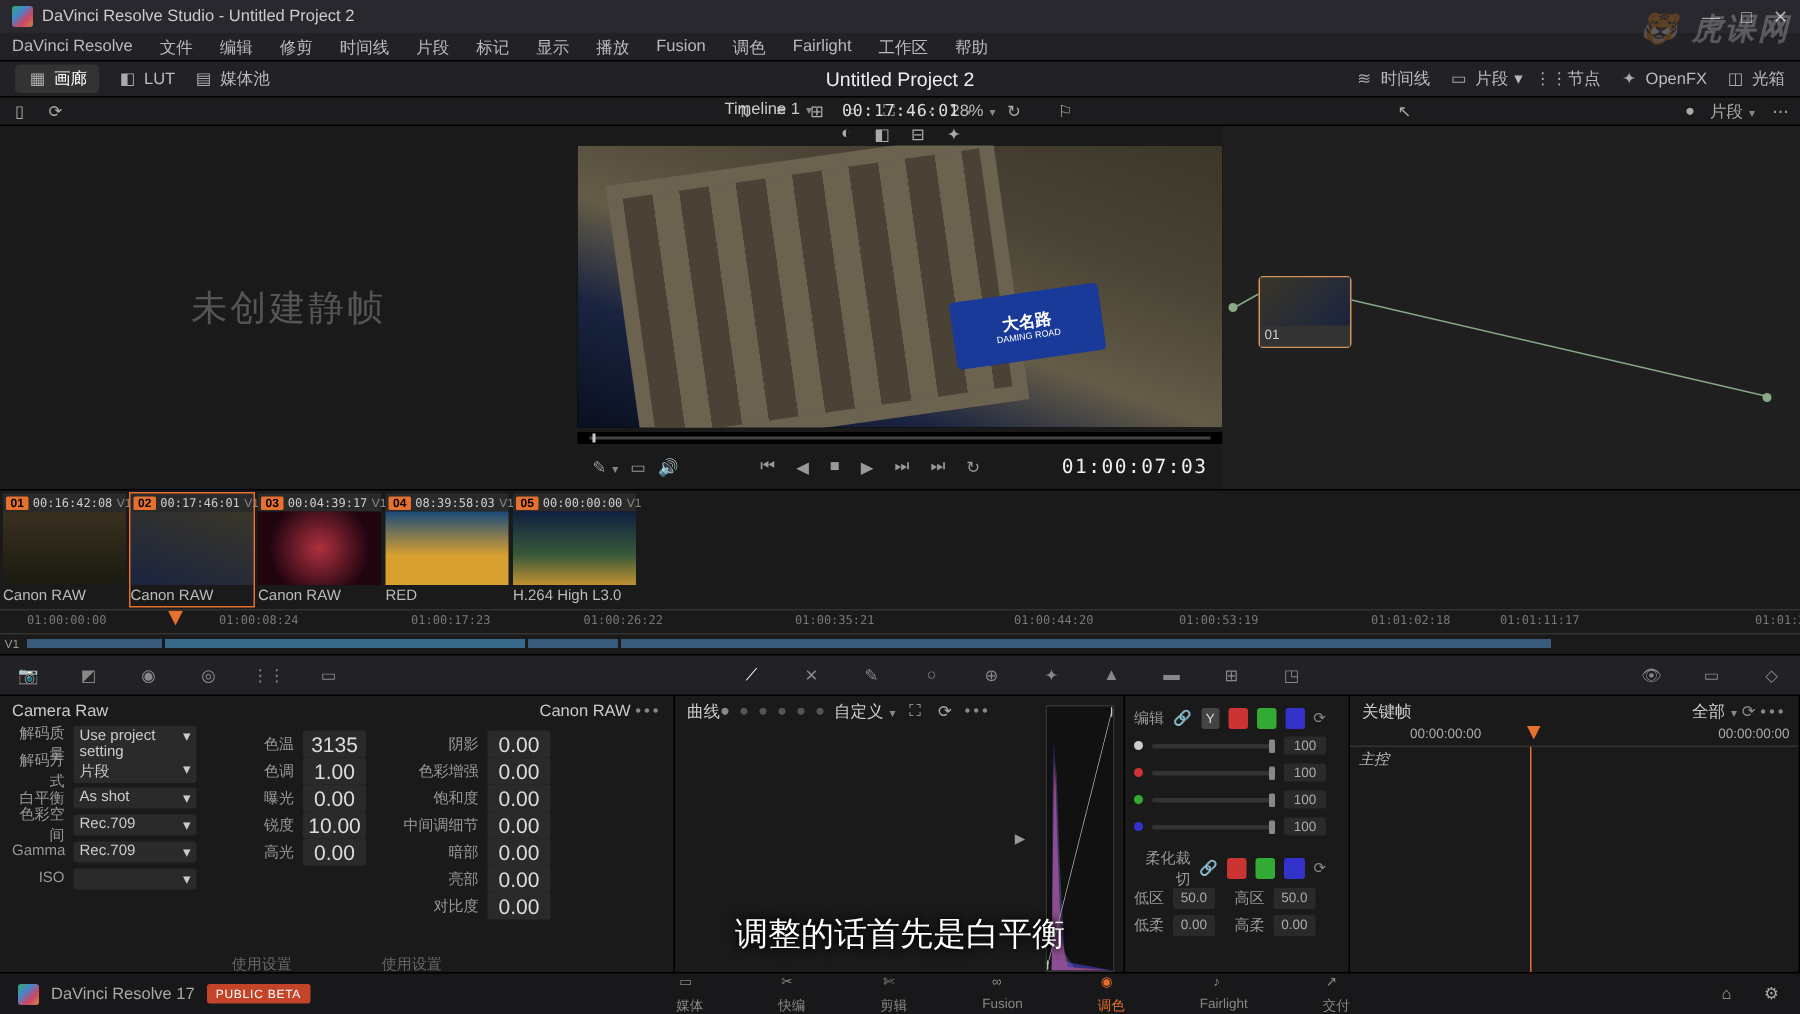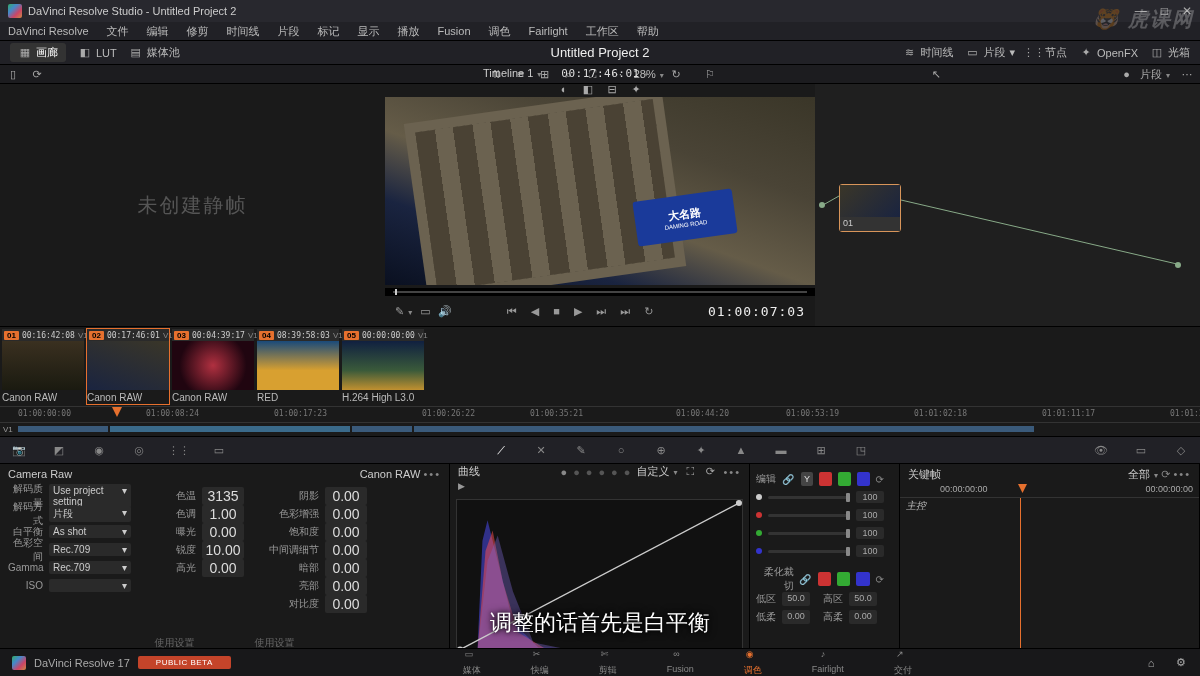--- a/index.html
+++ b/index.html
@@ -29,21 +29,21 @@
 .toolbar-b { height: 20px; background: #1c1c1f; border-top: 1px solid #000; border-bottom: 1px solid #000; display: flex; align-items: center; justify-content: space-between; padding: 0 6px; }
 .tb-cluster { display: flex; align-items: center; gap: 10px; }
 .zoom { color: #bbb; }
 .timeline-name { color: #ccc; position: absolute; left: 50%; transform: translateX(-50%); display: flex; gap: 20px; }
 .tc-display { color: #ddd; font-family: monospace; letter-spacing: .5px; }
 .dd-arrow::after { content: "▾"; margin-left: 4px; font-size: 8px; color: #888; }
 
 
 .upper { height: 242px; display: flex; background: #1a1a1a; }
 .upper-left { width: 385px; display: flex; align-items: center; justify-content: center; position: relative; }
-.no-still { color: #555; font-size: 20px; letter-spacing: 2px; }
+.no-still { color: #555; font-size: 24px; letter-spacing: 2px; }
 .upper-center { width: 430px; display: flex; flex-direction: column; }
 .viewer { flex: 1; background: #000; margin: 3px 0; position: relative; overflow: hidden; display:flex; align-items:center; justify-content:center; }
 .viewer-img { width: 100%; height: 100%; background: linear-gradient(200deg, #3a3628 0%, #4a4436 30%, #655c48 55%, #1a2440 75%, #0a1020 100%); position: relative; }
 .building { position: absolute; top: 8px; left: 30px; width: 260px; height: 180px; background: #6b6250; transform: rotate(-8deg); }
 .building::before { content:""; position:absolute; inset:10px; background: repeating-linear-gradient(90deg, #4a4234 0 20px, #6b6250 20px 38px), repeating-linear-gradient(0deg, transparent 0 25px, rgba(0,0,0,.3) 25px 27px); }
 .street-sign { position: absolute; bottom: 45px; right: 80px; width: 100px; height: 45px; background: #1a3a9a; transform: rotate(-8deg); border-radius: 3px; display:flex; flex-direction:column; align-items:center; justify-content:center; color:#fff; font-size:9px; }
 .viewer-scrub { height: 8px; background: #000; display: flex; align-items: center; padding: 0 8px; }
 .scrub-line { flex: 1; height: 2px; background: #444; position: relative; }
 .scrub-line::before { content:""; position:absolute; left:2px; width:2px; height:6px; top:-2px; background:#ccc; }
 .viewer-transport { height: 30px; background: #1a1a1a; display: flex; align-items: center; padding: 0 10px; }
@@ -133,21 +133,21 @@
 .kf-row { height: 16px; display: flex; align-items: center; padding: 0 6px; font-size: 10px; color:#bbb; gap:4px;font-style:italic; }
 .kf-diamond::before { content:"◆"; font-size:8px; color:#888; margin-right:3px; }
 .kf-sub { padding-left: 18px; }
 
 
 .subtitle { position: absolute; bottom: 38px; left: 50%; transform: translateX(-50%); color: #fff; font-size: 22px; text-shadow: 0 0 4px #000, 0 0 8px #000; white-space: nowrap; }
 
 
 .pagebar { position: absolute; bottom: 0; left: 0; right: 0; height: 28px; background: #18181a; border-top: 1px solid #000; display: flex; align-items: center; padding: 0 12px; }
 .version { display: flex; align-items: center; gap: 8px; }
-.beta-tag { background: #c4442a; color: #fff; font-size: 8px; padding: 2px 18px; border-radius: 2px; letter-spacing: .5px; }
+.beta-tag { background: #c4442a; color: #fff; font-size: 8px; padding: 2px 6px; border-radius: 2px; letter-spacing: .5px; }
 .page-tabs { flex: 1; display: flex; justify-content: center; gap: 50px; }
 .page-tab { display: flex; flex-direction: column; align-items: center; gap: 1px; cursor: pointer; color: #888; font-size: 9px; }
 .page-tab.active { color: #e6702e; }
 .page-tab .pt-icon { width: 14px; height: 14px; }
 .pagebar-right { display: flex; gap: 16px; }
 
 
 .watermark { position: absolute; top: 6px; right: 6px; color: rgba(255,255,255,.25); font-size: 20px; font-weight: bold; letter-spacing: 2px; font-style: italic; }
 
 svg { display: block; }
@@ -354,26 +354,26 @@
       <div class="clip-codec">H.264 High L3.0</div>
     </div>
   </div>
 
 <div class="mini-tl">
   <div class="mini-ruler" id="mini-ruler">
     <div class="playhead" style="left:112px;"></div>
   <span class="ruler-tc" style="left: 18px;">01:00:00:00</span>
       <span class="ruler-tc" style="left: 146px;">01:00:08:24</span>
       <span class="ruler-tc" style="left: 274px;">01:00:17:23</span>
-      <span class="ruler-tc" style="left: 422px;">01:00:26:22</span>
+      <span class="ruler-tc" style="left: 389px;">01:00:26:22</span>
       <span class="ruler-tc" style="left: 530px;">01:00:35:21</span>
       <span class="ruler-tc" style="left: 676px;">01:00:44:20</span>
       <span class="ruler-tc" style="left: 786px;">01:00:53:19</span>
       <span class="ruler-tc" style="left: 914px;">01:01:02:18</span>
-      <span class="ruler-tc" style="left: 1042px;">01:01:11:17</span>
+      <span class="ruler-tc" style="left: 1000px;">01:01:11:17</span>
       <span class="ruler-tc" style="left: 1170px;">01:01:20:16</span>
     </div>
   <div class="mini-bars">
     <span class="mini-track-label">V1</span>
     <div class="mini-bar" style="margin-left:18px; width:90px;"></div>
     <div class="mini-bar" style="margin-left:2px; width:240px; background:#3a6a8a;"></div>
     <div class="mini-bar" style="margin-left:2px; width:60px;"></div>
     <div class="mini-bar" style="margin-left:2px; width:620px;"></div>
   </div>
 </div>
@@ -507,21 +507,21 @@
           </div>
         </div>
     </div>
     <div class="cr-footer">
       <span>使用设置</span>
       <span>使用设置</span>
     </div>
   </div>
 
   <div class="panel curves" style="flex-direction:row;">
-    <div style="flex:1; display:flex; flex-direction:column;">
+    <div style="flex:1; display:flex; flex-direction:row;">
       <div class="panel-header">
         <span>曲线</span>
         <span style="display:flex; gap:6px; align-items:center;">
           <span style="color:#888;">●</span>
           <span style="color:#555;">●</span>
           <span style="color:#555;">●</span>
           <span style="color:#555;">●</span>
           <span style="color:#555;">●</span>
           <span style="color:#555;">●</span>
           <span class="dd-arrow">自定义</span>

